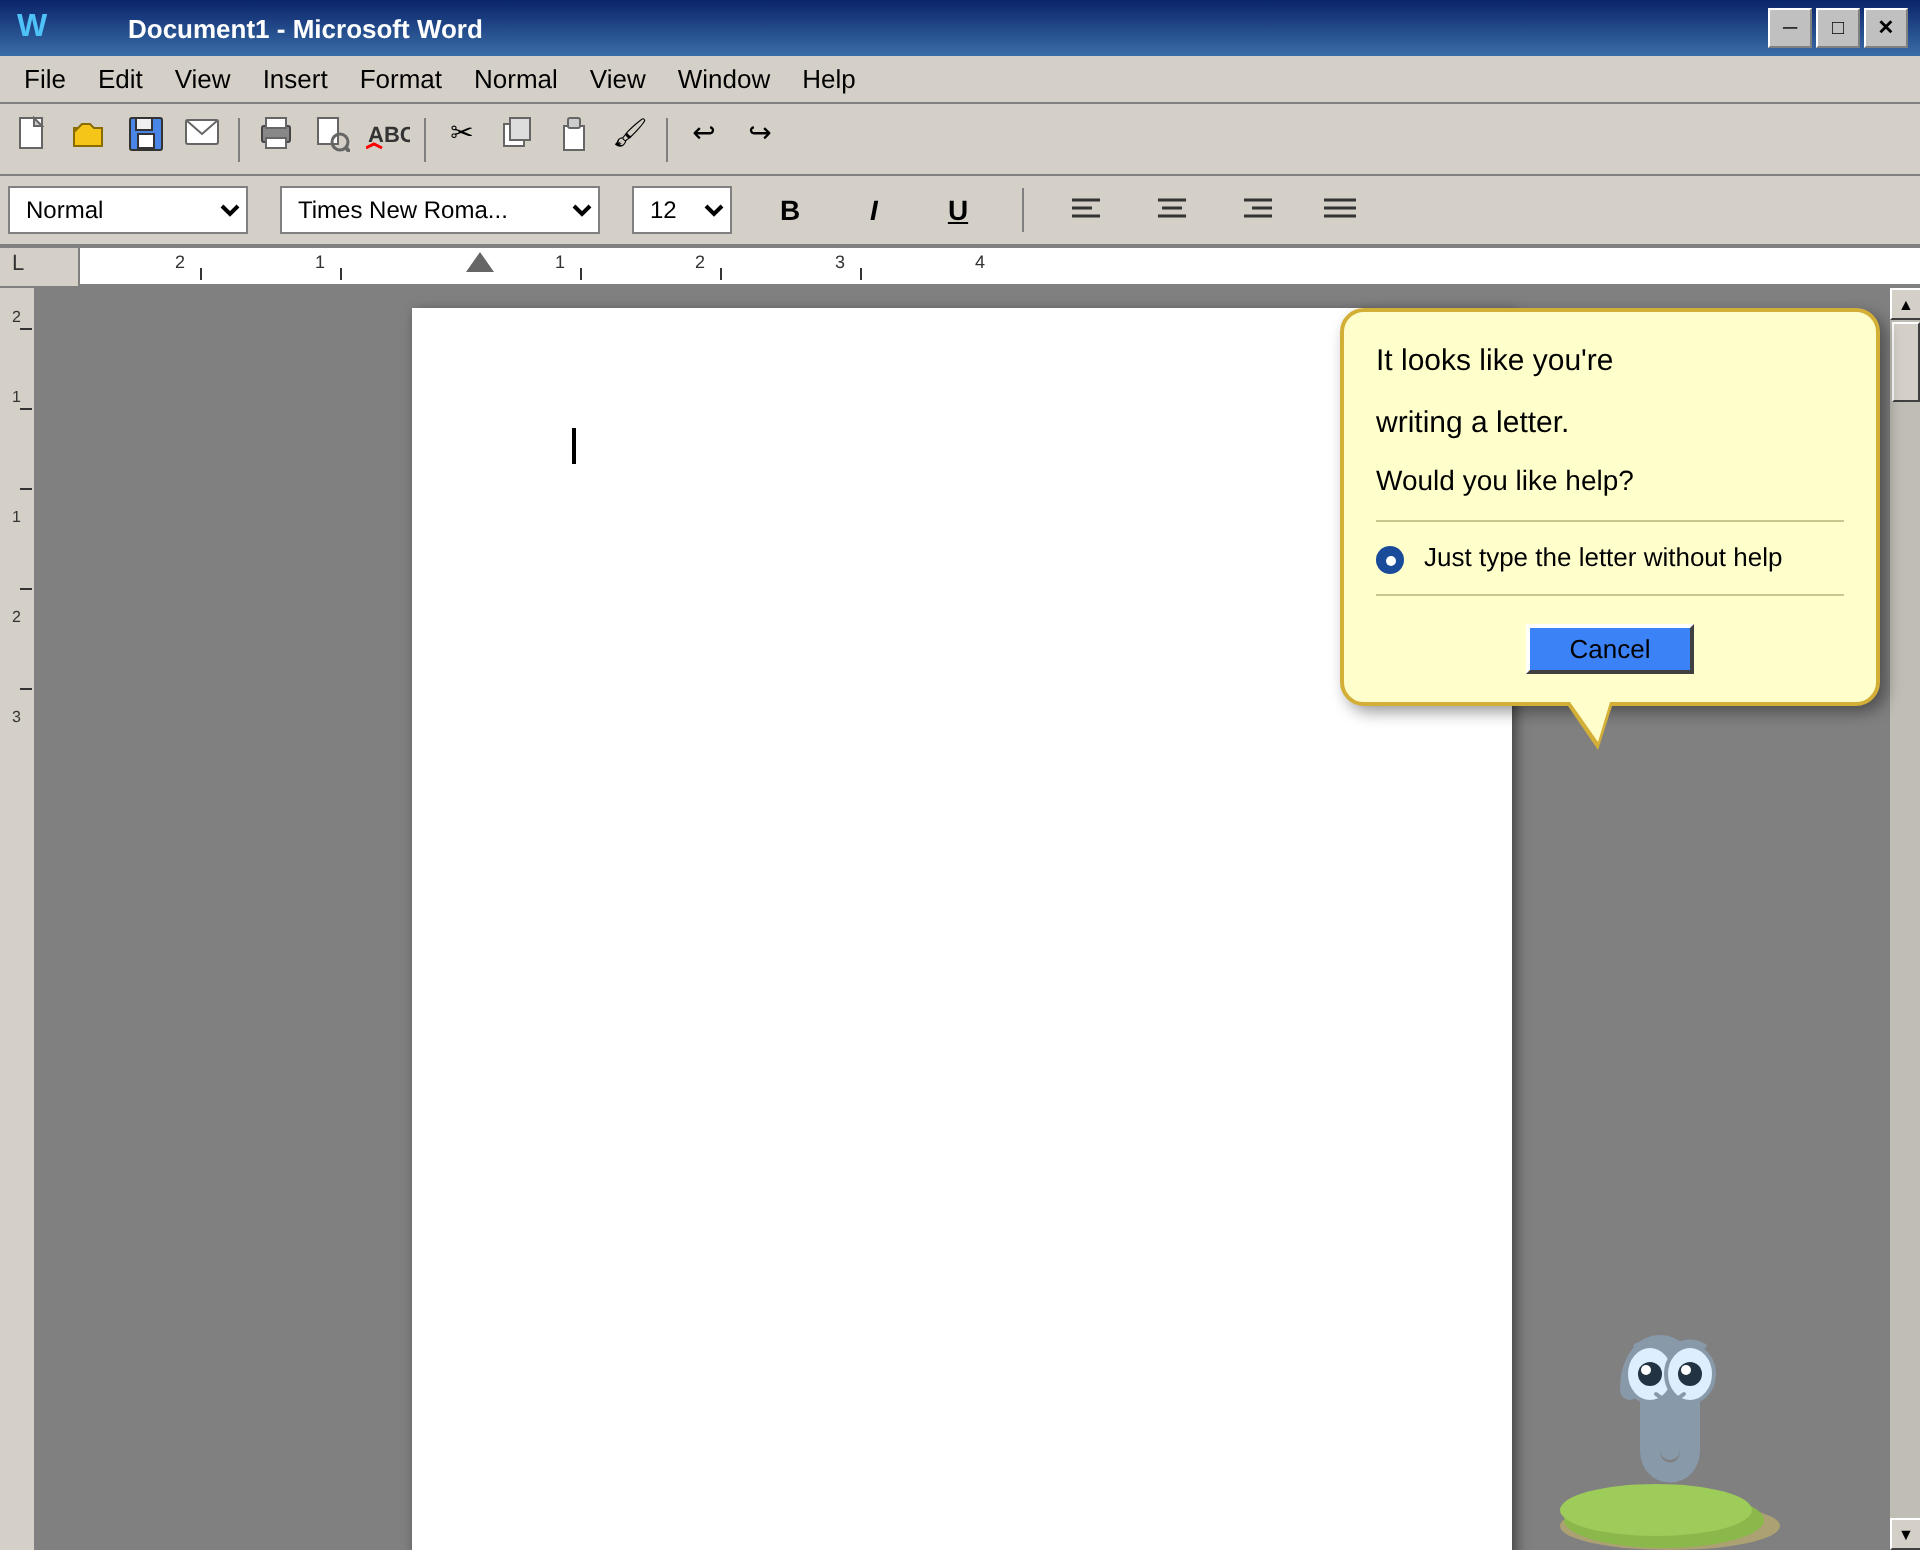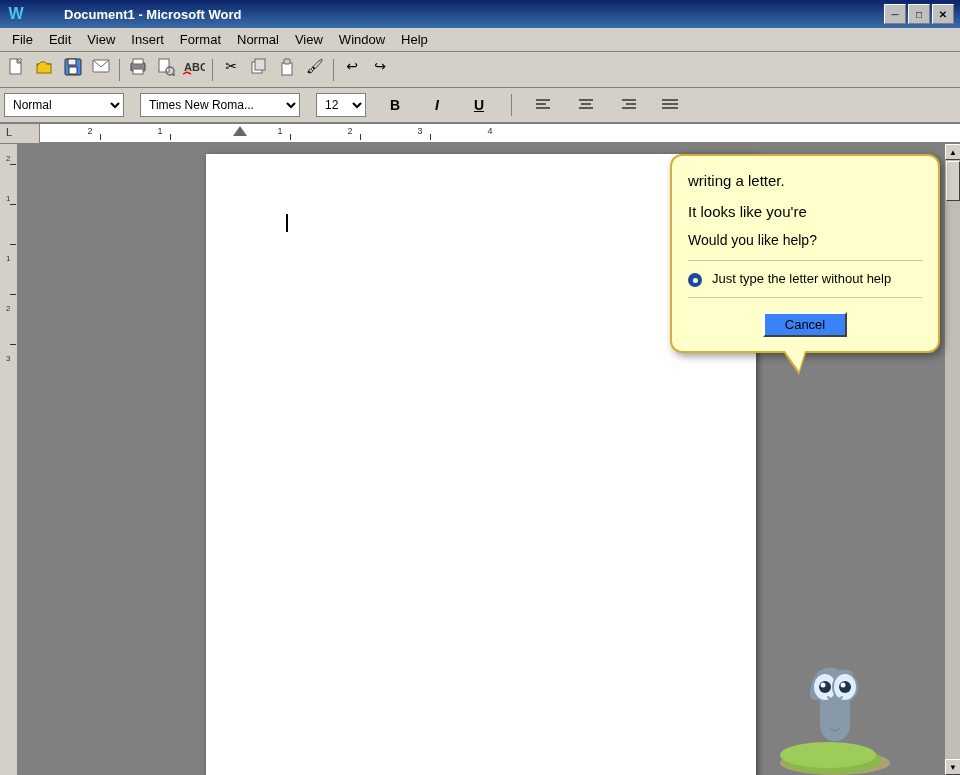--- a/index.html
+++ b/index.html
@@ -579,22 +579,22 @@
 
   <div class="scrollbar-v">
     <div class="scrollbar-btn">▲</div>
     <div class="scrollbar-track">
       <div class="scrollbar-thumb"></div>
     </div>
     <div class="scrollbar-btn">▼</div>
   </div>
 
   <div class="clippy-popup">
+    <p class="popup-title">It looks like you're</p>
     <p class="popup-title">writing a letter.</p>
-    <p class="popup-title">It looks like you're</p>
     <p class="popup-subtitle">Would you like help?</p>
     <hr class="popup-divider">
     <div class="popup-option">
       <span class="bullet"></span>
       <span>Just type the letter without help</span>
     </div>
     <hr class="popup-divider">
     <div class="popup-cancel-area">
       <button class="popup-cancel-btn">Cancel</button>
     </div>

